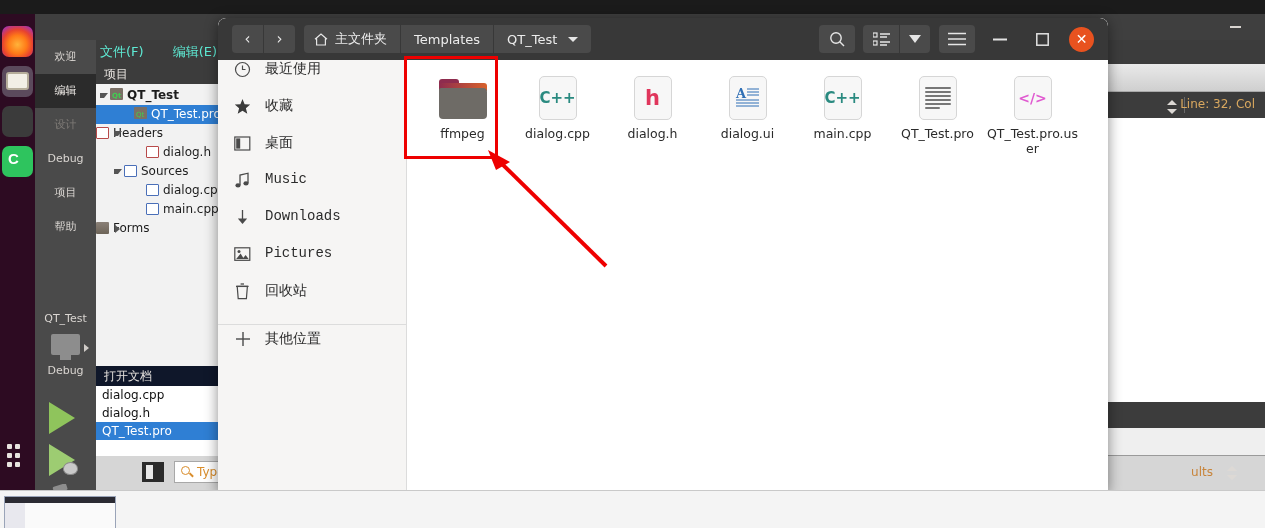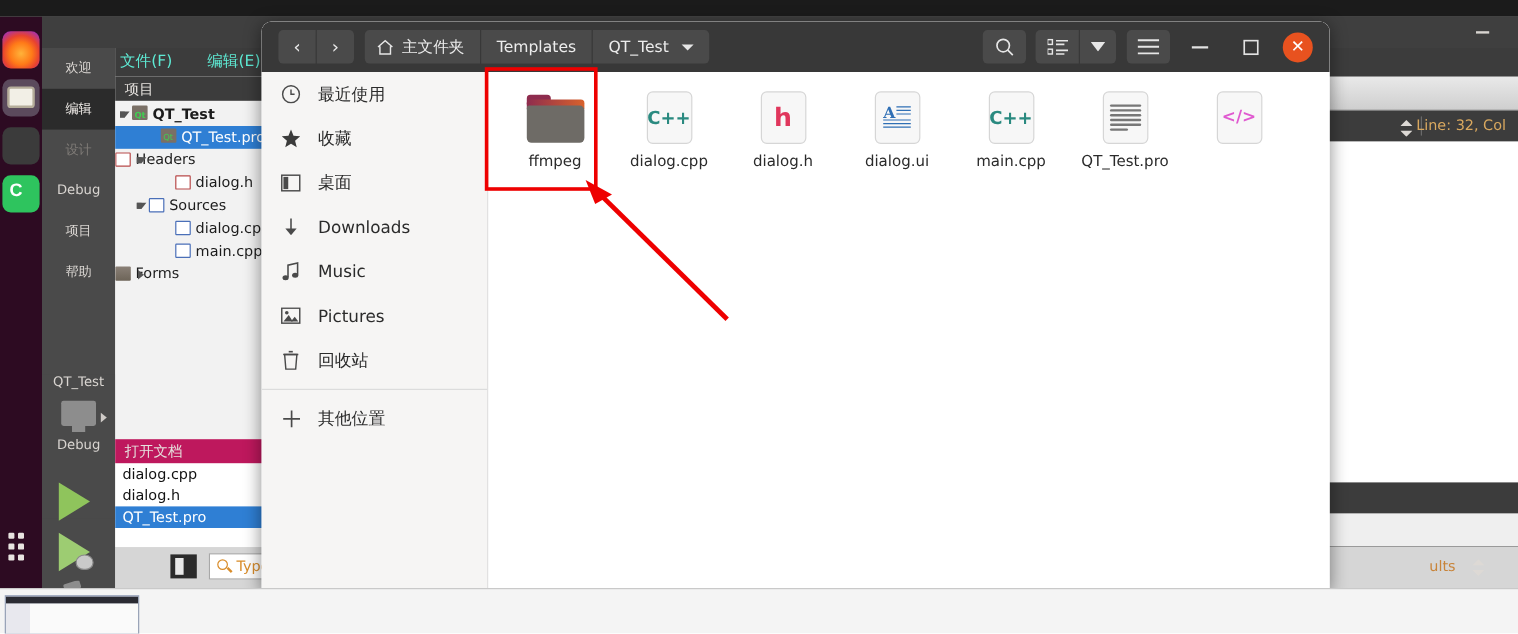--- a/index.html
+++ b/index.html
@@ -66,21 +66,21 @@
   .ti { display:inline-block; width:13px; height:12px; vertical-align:-2px; border-radius:1px; margin-right:4px; }
   .ti.folder { background:linear-gradient(#8a8077,#6d6458); }
   .ti.qt     { background:#7a7066; }
   .ti.qt:after{ content:"Qt"; color:#41cd52; font-size:7px; position:relative; left:2px; top:-3px;}
   .ti.hdr    { background:#fff; border:1px solid #b84a4a; }
   .ti.src    { background:#fff; border:1px solid #4a6fb8; }
   .bold { font-weight:bold; }
 
   
   .docpanel { position:absolute; left:61px; top:352px; width:125px; height:90px; background:#ffffff; }
-  .doc-hdr { height:20px; background:#be185d; color:#e6e2de; font-size:12px; padding:2px 0 0 8px; }
+  .doc-hdr { height:20px; background:#0f172a; color:#e6e2de; font-size:12px; padding:2px 0 0 8px; }
   .doc-item { height:18px; line-height:18px; font-size:12px; padding-left:6px; color:#111; white-space:nowrap; }
   .doc-item.sel { background:#2f7fd4; color:#fff; }
 
   
   .qtc-bottom { position:absolute; left:61px; top:442px; width:1169px; height:34px; background:#d6d6d6; }
   .sq-btn { position:absolute; left:46px; top:6px; width:22px; height:20px; background:#2b2b2b; }
   .sq-btn:after { content:""; position:absolute; left:4px; top:3px; width:7px; height:14px; background:#e8e8e8; }
   .locator { position:absolute; left:78px; top:5px; width:110px; height:22px; background:#fff; border:1px solid #a8a8a8; }
   .locator .mg { position:absolute; left:6px; top:4px; width:9px; height:9px; border:1.5px solid #d98d2b; border-radius:50%; }
   .locator .mg:after { content:""; position:absolute; left:7px; top:7px; width:5px; height:1.5px; background:#d98d2b; transform:rotate(45deg); }
@@ -127,21 +127,21 @@
           display:flex; align-items:center; justify-content:center; position:relative; }
   .rbtn.joinL { border-radius:4px 0 0 4px; margin-left:8px; }
   .rbtn.joinR { border-radius:0 4px 4px 0; margin-left:1px; width:30px; }
   .wbtn { width:34px; height:28px; margin-left:8px; display:flex; align-items:center; justify-content:center; }
   .wclose { width:25px; height:25px; border-radius:50%; background:#e8521f; color:#fff; font-size:14px;
             display:flex; align-items:center; justify-content:center; margin-left:10px; }
 
   .fbody { position:absolute; left:0; top:42px; width:890px; height:432px; background:#fff; }
   .fside { position:absolute; left:0; top:0; width:189px; height:432px; background:#f6f5f4;
            border-right:1px solid #dcdcdc; }
-  .sitem { height:37px; display:flex; align-items:center; padding-left:14px; color:#2b2b2b; font-size:14px; }
+  .sitem { height:37px; display:flex; align-items:flex-start; padding-left:14px; color:#2b2b2b; font-size:14px;font-family:Liberation Mono, monospace; }
   .sicon { width:21px; height:18px; margin-right:12px; display:flex; align-items:center; justify-content:center;
            color:#4a4a4a; font-size:15px; }
   .ssep { height:1px; background:#dcdcdc; margin:5px 0; }
 
   .fmain { position:absolute; left:189px; top:0; width:701px; height:432px; background:#fff; }
   .grid { position:absolute; left:8px; top:8px; width:690px; display:flex; flex-wrap:wrap; }
   .fitem { width:95px; height:100px; display:flex; flex-direction:column; align-items:center;
            padding-top:8px; }
   .fname { font-size:12.5px; color:#2b2b2b; text-align:center; line-height:15px; width:92px;
            word-wrap:break-word; margin-top:6px; }
@@ -402,36 +402,36 @@
           <span class="sicon">
             <svg width="17" height="15" viewBox="0 0 17 15">
                 <rect x="0.8" y="1" width="15" height="13" fill="none" stroke="#4a4a4a" stroke-width="1.2"></rect>
                 <rect x="2.2" y="2.4" width="4" height="10.2" fill="#4a4a4a"></rect>
               </svg>
           </span>
           <span>桌面</span>
         </div>
         <div class="sitem">
           <span class="sicon">
-            <svg width="13" height="17" viewBox="0 0 13 17">
-                <line x1="6.5" y1="1" x2="6.5" y2="12" stroke="#4a4a4a" stroke-width="1.3"></line>
-                <polygon points="6.5,15 1.8,9.5 11.2,9.5" fill="#4a4a4a"></polygon>
-              </svg>
-          </span>
-          <span>Downloads</span>
-        </div>
-        <div class="sitem">
-          <span class="sicon">
             <svg width="15" height="17" viewBox="0 0 15 17">
                 <path d="M5 13 V3 L13 1.2 V11" fill="none" stroke="#4a4a4a" stroke-width="1.3"></path>
                 <ellipse cx="3" cy="13.4" rx="2.6" ry="2.1" fill="#4a4a4a"></ellipse>
                 <ellipse cx="11" cy="11.4" rx="2.6" ry="2.1" fill="#4a4a4a"></ellipse>
               </svg>
           </span>
           <span>Music</span>
+        </div>
+        <div class="sitem">
+          <span class="sicon">
+            <svg width="13" height="17" viewBox="0 0 13 17">
+                <line x1="6.5" y1="1" x2="6.5" y2="12" stroke="#4a4a4a" stroke-width="1.3"></line>
+                <polygon points="6.5,15 1.8,9.5 11.2,9.5" fill="#4a4a4a"></polygon>
+              </svg>
+          </span>
+          <span>Downloads</span>
         </div>
         <div class="sitem">
           <span class="sicon">
             <svg width="17" height="15" viewBox="0 0 17 15">
                 <rect x="0.8" y="0.8" width="15" height="12.5" fill="none" stroke="#4a4a4a" stroke-width="1.2"></rect>
                 <circle cx="5" cy="4.6" r="1.5" fill="#4a4a4a"></circle>
                 <polygon points="2.2,12 6.6,6.6 10,12" fill="#4a4a4a"></polygon>
                 <polygon points="8.4,12 11.6,8 14.6,12" fill="#4a4a4a"></polygon>
               </svg>
           </span>
@@ -524,20 +524,21 @@
                 </span>
               </div>
             </div>
             <div class="fname">QT_Test.pro</div>
           </div>
 
           <div class="fitem">
             <div class="ficon">
               <div class="doc-ico" style="color:#e05ad0;font-size:14px">&lt;/&gt;</div>
             </div>
+            <div class="fname">QT_Test.pro.user</div>
           </div>
 
         </div>
       </div>
     </div>
   </div>
 
   <div class="sel-box"></div>
   <svg class="arrow-svg" viewBox="0 0 160 140">
     <line x1="136" y1="126" x2="26" y2="18" stroke="#ee0000" stroke-width="4"></line>

